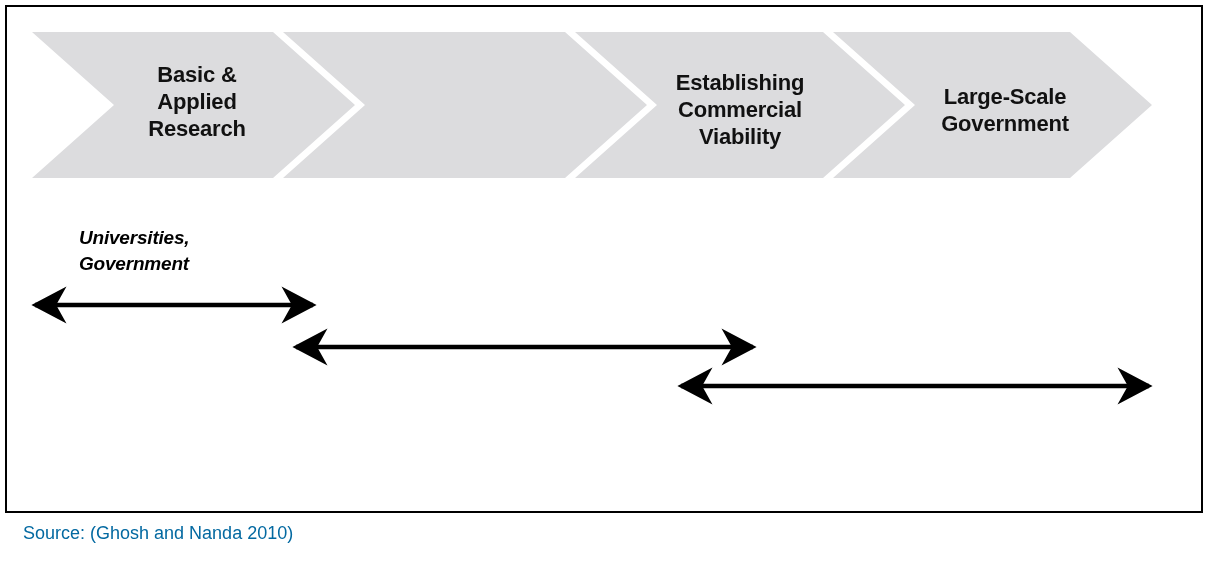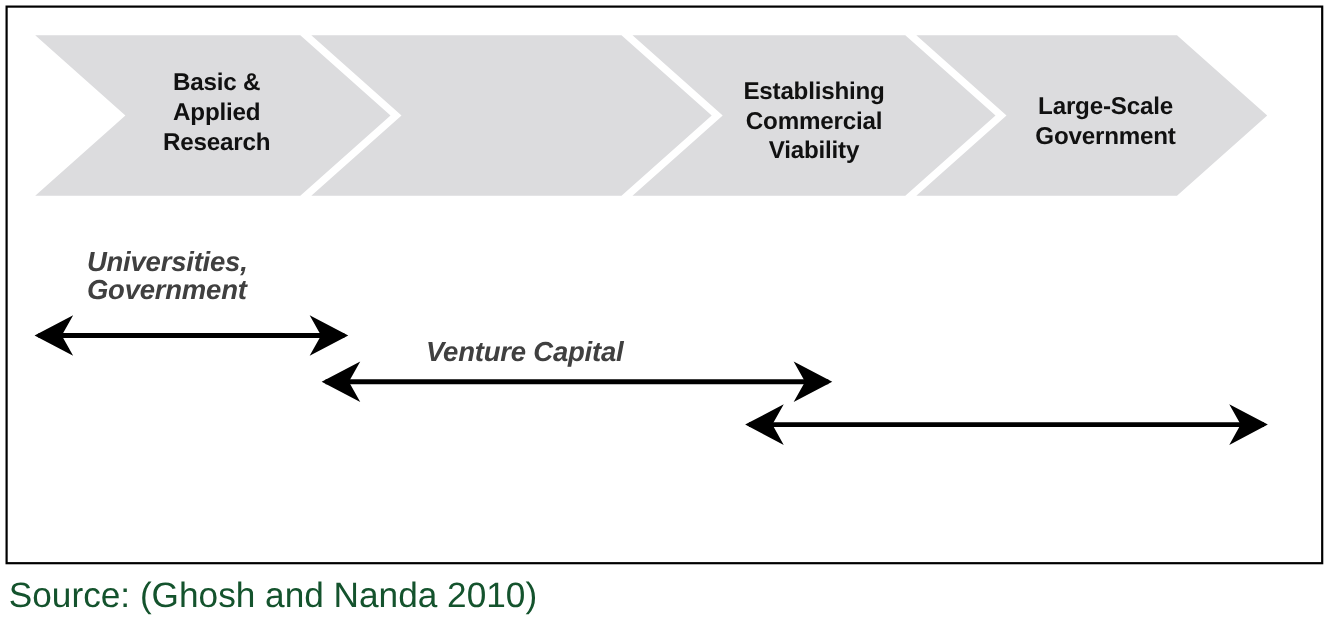--- a/index.html
+++ b/index.html
@@ -68,23 +68,23 @@
     top: 0;
     width: 1194px;
     height: 504px;
     pointer-events: none;
   }
 
   .flow-label {
     position: absolute;
     font-weight: bold;
     font-style: italic;
-    font-size: 25px;
+    font-size: 19px;
     line-height: 26px;
-    color: #404040;
+    color: #000000;
     white-space: pre-line;
     letter-spacing: -0.2px;
   }
 
   .label-universities {
     left: 72px;
     top: 218px;
     width: 260px;
     text-align: left;
   }
@@ -99,26 +99,26 @@
   .label-finance {
     left: 600px;
     top: 405px;
     width: 590px;
     text-align: center;
     line-height: 27px;
   }
 
   .source-caption {
     position: absolute;
-    left: 8px;
+    left: 23px;
     top: 523px;
-    font-size: 32px;
+    font-size: 18px;
     font-weight: normal;
     font-style: normal;
-    color: #14532d;
+    color: #0369a1;
     letter-spacing: 0px;
     white-space: nowrap;
   }
 </style>
 </head>
 <body>
 
 <div id="figure">
   <div id="stage">
 
@@ -157,19 +157,18 @@
       <line x1="28" y1="298" x2="306" y2="298" stroke="#000000" stroke-width="4.5" marker-start="url(#headL)" marker-end="url(#headR)"></line>
 
       <line x1="289" y1="340" x2="746" y2="340" stroke="#000000" stroke-width="4.5" marker-start="url(#headL)" marker-end="url(#headR)"></line>
 
       <line x1="674" y1="379" x2="1142" y2="379" stroke="#000000" stroke-width="4.5" marker-start="url(#headL)" marker-end="url(#headR)"></line>
     </svg>
 
     <div class="flow-label label-universities">Universities,
 Government</div>
 
-    <div class="flow-label label-venture">Venture Capital</div>
 
 
   </div>
 </div>
 
 <div class="source-caption">Source: (Ghosh and Nanda 2010)</div>
 
 </body></html>

